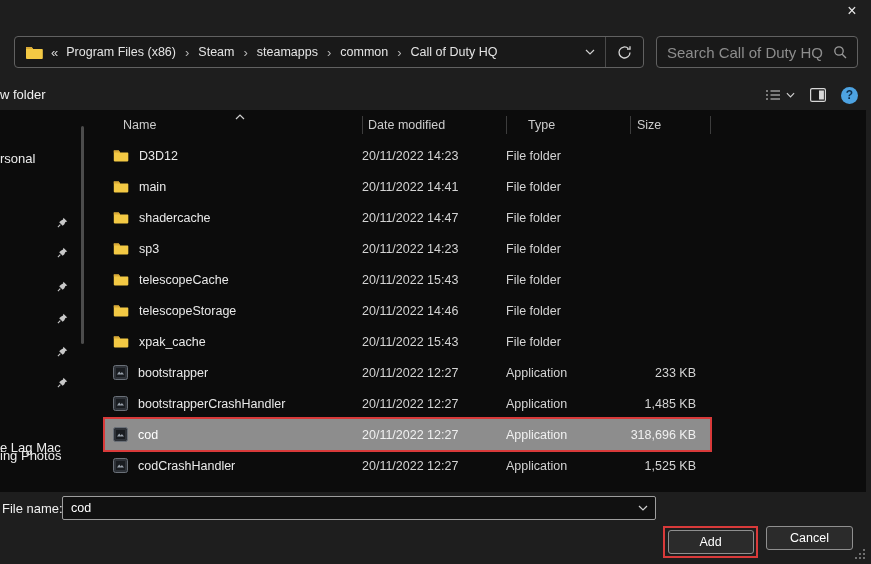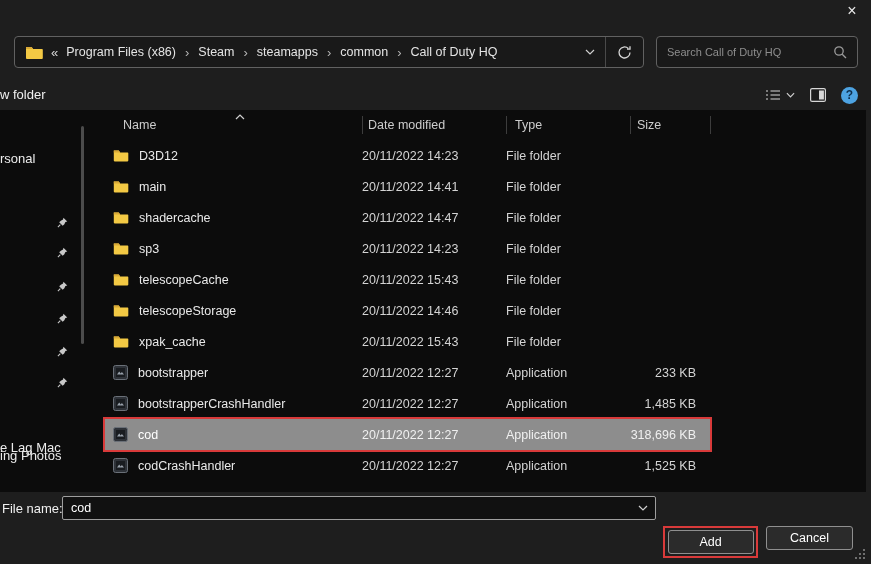--- a/index.html
+++ b/index.html
@@ -26,21 +26,21 @@
   .crumb-sep { color:#b5b5b5; padding:0 8px; font-size:13px; }
   .addr-spacer { flex:1; }
   .addr-dropdown { background:none; border:none; width:30px; height:100%; display:flex;
     align-items:center; justify-content:center; cursor:pointer; }
   .addr-divider { width:1px; height:30px; background:#4a4a4a; }
   .addr-refresh { background:none; border:none; width:37px; height:100%; display:flex;
     align-items:center; justify-content:center; cursor:pointer; }
   .search-box { width:202px; height:32px; border:1px solid #616161; border-radius:4px;
     background:#191919; display:flex; align-items:center; padding:0 10px; }
   .search-input { flex:1; background:transparent; border:none; outline:none;
-    color:#c9c9c9; font-size:11px; font-family:inherit; min-width:0; }
+    color:#c9c9c9; font-size:15px; font-family:inherit; min-width:0; }
   .search-input::placeholder { color:#8d8d8d; opacity:1; }
   .search-icon { display:flex; margin-left:6px; }
 
   
   .new-folder { position:absolute; left:0; top:87px; font-size:13px; color:#f0f0f0; cursor:pointer; }
   .toolbar-right { position:absolute; right:13px; top:84px; height:22px; display:flex; align-items:center; gap:15px; }
   .icon-btn { background:none; border:none; display:flex; align-items:center; gap:5px; cursor:pointer; }
   .help-btn { width:17px; height:17px; border-radius:50%; background:#4da3e2; border:none;
     color:#0e2f4e; font-weight:bold; font-size:12px; display:flex; align-items:center;
     justify-content:center; cursor:pointer; }
@@ -54,21 +54,21 @@
   .pin { position:absolute; display:flex; cursor:pointer; }
   .side-scrollbar { position:absolute; left:81px; top:126px; width:3px; height:218px;
     background:#4c4c4c; border-radius:2px; cursor:pointer; }
 
   
   .list-header { position:absolute; left:105px; top:113px; width:605px; height:24px;
     display:flex; align-items:center; font-size:12.5px; color:#cdcdcd; }
   .hcell { height:100%; display:flex; align-items:center; cursor:pointer; }
   .h-name { width:257px; padding-left:18px; position:relative; }
   .h-date { width:144px; padding-left:6px; }
-  .h-type { width:124px; padding-left:9px; }
+  .h-type { width:124px; padding-left:22px; }
   .h-size { width:80px;  padding-left:7px; }
   .sort-caret { position:absolute; left:130px; top:1px; display:flex; }
   .vsep { position:absolute; top:116px; height:18px; width:1px; background:#3d3d3d; }
 
   
   .rows { position:absolute; left:105px; top:140px; width:605px; }
   .file-row { height:31px; display:flex; align-items:center; font-size:12.5px; cursor:pointer; }
   .cell { height:100%; display:flex; align-items:center; }
   .c-name { width:257px; padding-left:8px; gap:10px; color:#e9e9e9; }
   .c-date { width:144px; color:#d4d4d4; }

